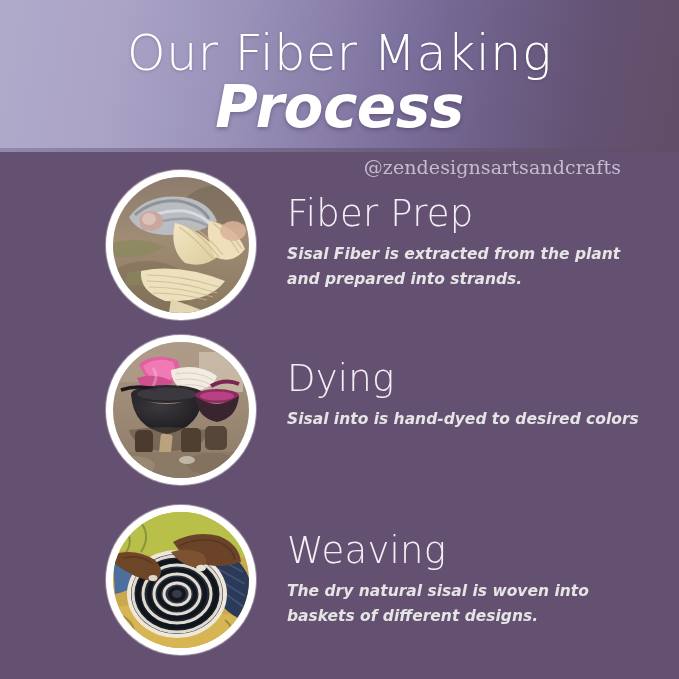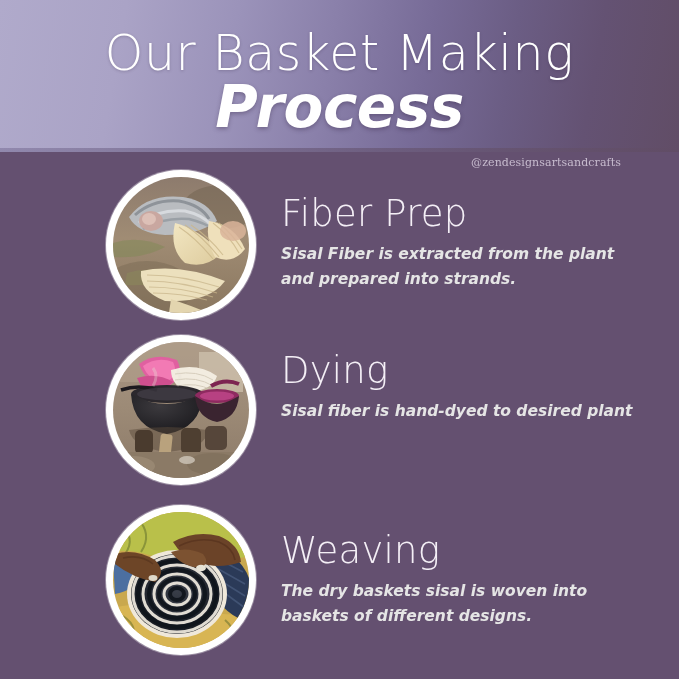--- a/index.html
+++ b/index.html
@@ -67,21 +67,21 @@
     color: #ffffff;
     text-shadow: 0 2px 4px rgba(55,40,70,.38);
     font-family: "DejaVu Sans", sans-serif;
   }
 
   
   .handle {
     position: absolute;
     right: 58px;
     top: 156px;
-    font-size: 11px;
+    font-size: 19px;
     letter-spacing: 0.1px;
     color: #cfc4d6;
     font-family: "DejaVu Serif", serif;
     opacity: .92;
   }
 
   
   .step {
     position: absolute;
     left: 0;
@@ -107,21 +107,21 @@
     left: 7px; top: 7px;
     width: 136px;
     height: 136px;
     border-radius: 50%;
     overflow: hidden;
   }
   .circle-photo svg { display: block; }
 
   .step-text {
     position: absolute;
-    left: 281px;
+    left: 287px;
     top: 0;
     width: 370px;
   }
   .step-title {
     font-size: 37px;
     line-height: 44px;
     font-weight: 300;
     letter-spacing: 0.2px;
     color: #f4eff6;
     font-family: "DejaVu Sans", sans-serif;
@@ -130,31 +130,31 @@
   .step-desc {
     margin-top: 6px;
     font-size: 15.5px;
     line-height: 25px;
     font-weight: 700;
     font-style: italic;
     color: #e5e5e5;
     font-family: "DejaVu Sans", sans-serif;
   }
   .step-1 .step-title { margin-top: 24px; }
-  .step-2 .step-title { margin-top: 16px; }
+  .step-2 .step-title { margin-top: 24px; }
   .step-3 .step-title { margin-top: 26px; }
   .step-desc .ln { display: block; }
 </style>
 </head>
 <body>
 
 <div class="poster">
 
   <div class="header-band">
-    <div class="title-line1">Our Basket Making</div>
+    <div class="title-line1">Our Fiber Making</div>
     <div class="title-line2">Process</div>
   </div>
 
   <div class="handle">@zendesignsartsandcrafts</div>
 
   <div class="step step-1">
     <div class="circle-wrap">
       <div class="circle-photo">
         <svg width="136" height="136" viewBox="0 0 136 136">
           <defs>
@@ -262,21 +262,21 @@
           <rect x="0" y="110" width="136" height="26" fill="#8b7a66"></rect>
           <ellipse cx="20" cy="124" rx="22" ry="10" fill="#9e8d78" opacity=".7"></ellipse>
           <ellipse cx="100" cy="122" rx="26" ry="11" fill="#7d6c59" opacity=".6"></ellipse>
           <ellipse cx="74" cy="118" rx="8" ry="4" fill="#d9d2c6" opacity=".7"></ellipse>
         </svg>
       </div>
     </div>
     <div class="step-text">
       <div class="step-title">Dying</div>
       <div class="step-desc">
-        <span class="ln">Sisal fiber is hand-dyed to desired plant</span>
+        <span class="ln">Sisal into is hand-dyed to desired colors</span>
       </div>
     </div>
   </div>
 
   <div class="step step-3">
     <div class="circle-wrap">
       <div class="circle-photo">
         <svg width="136" height="136" viewBox="0 0 136 136">
           <defs>
             <radialGradient id="g3bask" cx="0.5" cy="0.45" r="0.6">
@@ -325,19 +325,19 @@
           <path d="M2 42 Q22 36 42 48 Q54 60 42 70 Q20 66 2 52 Z" fill="#6d4527"></path>
           <path d="M10 46 Q28 42 40 52" stroke="#512f1b" stroke-width="1.6" fill="none" opacity=".55"></path>
           <ellipse cx="88" cy="56" rx="5" ry="3.2" fill="#e7e3d6"></ellipse>
           <ellipse cx="40" cy="66" rx="4.5" ry="3" fill="#ded9ca"></ellipse>
         </svg>
       </div>
     </div>
     <div class="step-text">
       <div class="step-title">Weaving</div>
       <div class="step-desc">
-        <span class="ln">The dry baskets sisal is woven into</span>
+        <span class="ln">The dry natural sisal is woven into</span>
         <span class="ln">baskets of different designs.</span>
       </div>
     </div>
   </div>
 
 </div>
 
 </body></html>

